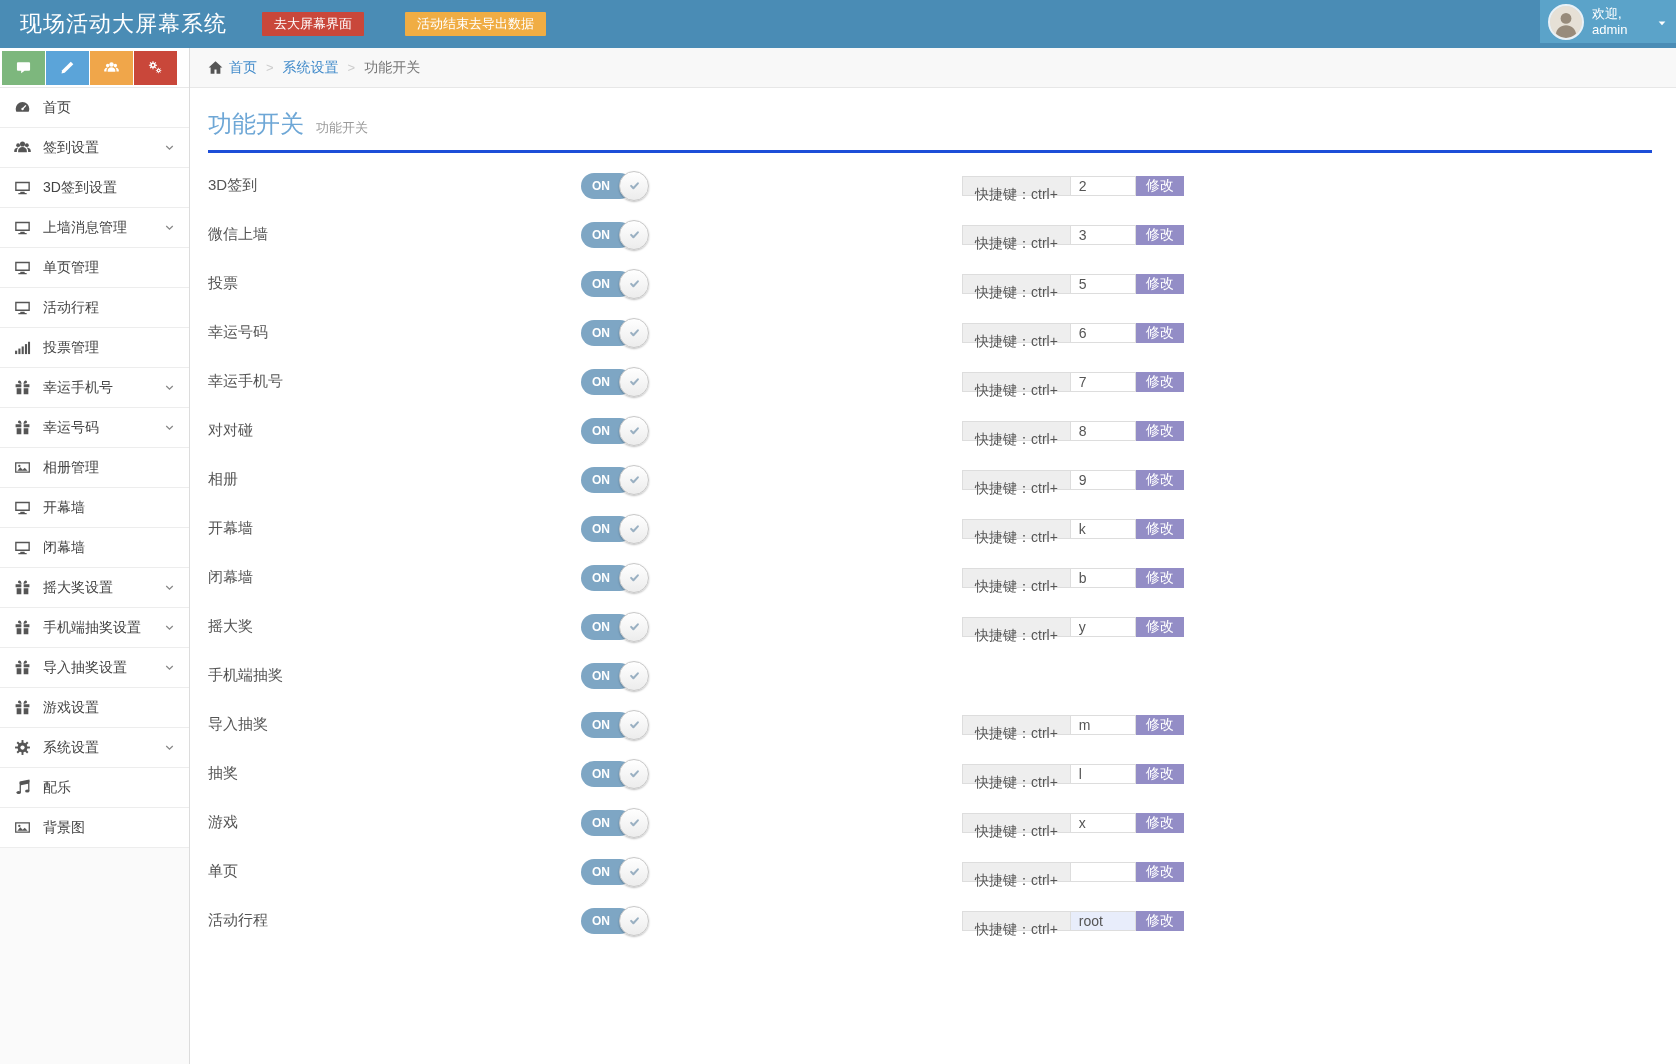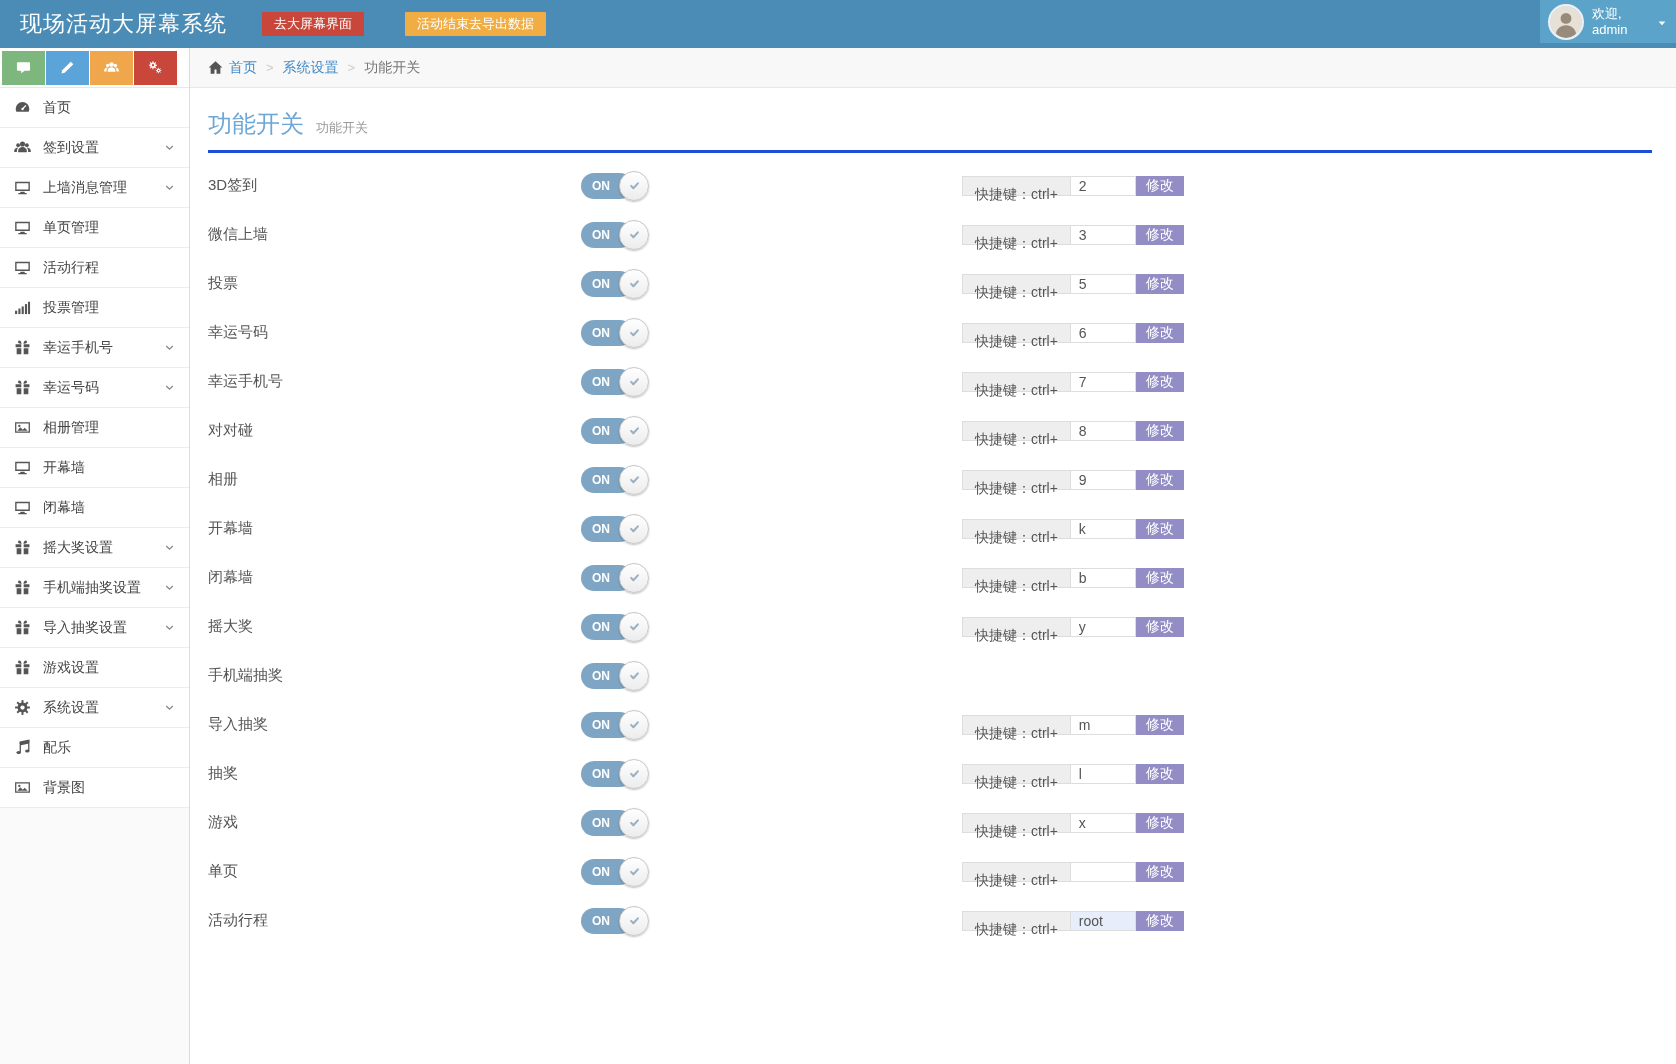--- a/index.html
+++ b/index.html
@@ -170,20 +170,30 @@
             </svg>
           </span>
     <span class="mi-label">签到设置</span>
     <span class="mi-chevron">
       <svg viewBox="0 0 16 16" fill="none" stroke="currentColor" stroke-width="1.6">
               <path d="M4 6.2l4 3.8 4-3.8"></path>
             </svg>
     </span>
   </div>
 
+  <div class="menu-item">
+    <span class="mi-icon">
+            <svg viewBox="0 0 16 16" fill="currentColor" style="width:100%;height:100%">
+              <path fill-rule="evenodd" d="M1.1 2.6h13.8v8.6H1.1zM2.4 3.9h11.2v6H2.4z"></path>
+              <path d="M6.1 11.9h3.8l.3 1.3h1.7v1.1H4.1v-1.1h1.7z"></path>
+            </svg>
+          </span>
+    <span class="mi-label">3D签到设置</span>
+
+  </div>
 
   <div class="menu-item">
     <span class="mi-icon">
             <svg viewBox="0 0 16 16" fill="currentColor" style="width:100%;height:100%">
               <path fill-rule="evenodd" d="M1.1 2.6h13.8v8.6H1.1zM2.4 3.9h11.2v6H2.4z"></path>
               <path d="M6.1 11.9h3.8l.3 1.3h1.7v1.1H4.1v-1.1h1.7z"></path>
             </svg>
           </span>
     <span class="mi-label">上墙消息管理</span>
     <span class="mi-chevron">

